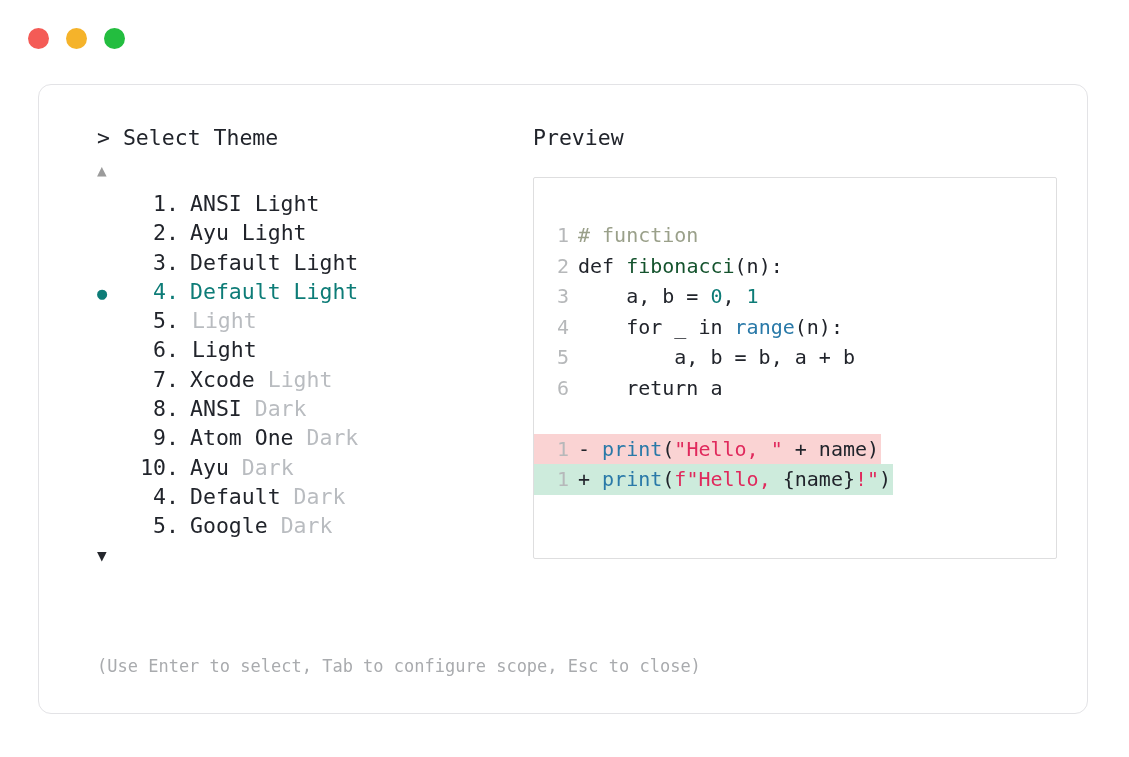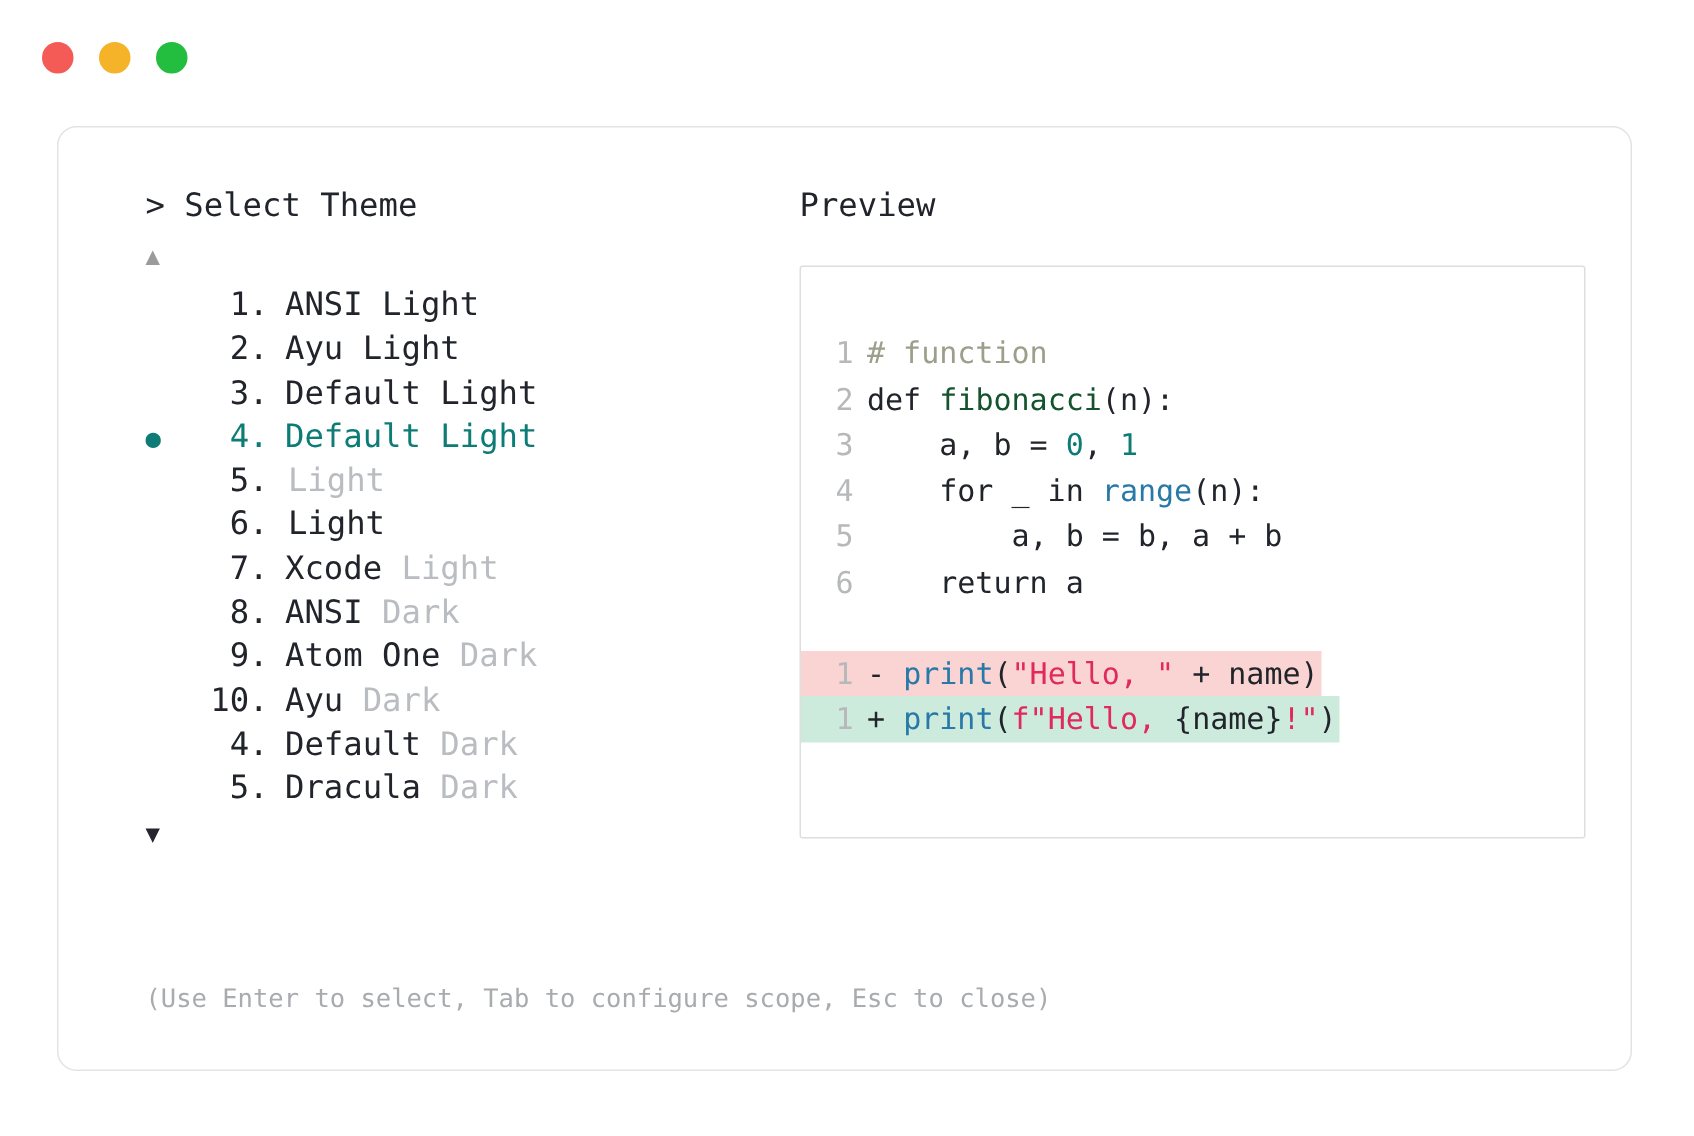--- a/index.html
+++ b/index.html
@@ -187,21 +187,21 @@
               <div class="theme-row"><span class="bullet-cell"></span><span class="idx-cell">2.</span><span class="name-cell">Ayu</span><span> </span><span class="variant">Light</span></div>
               <div class="theme-row"><span class="bullet-cell"></span><span class="idx-cell">3.</span><span class="name-cell">Default</span><span> </span><span class="variant">Light</span></div>
               <div class="theme-row selected"><span class="bullet-cell">●</span><span class="idx-cell">4.</span><span class="name-cell">Default</span><span> </span><span class="variant">Light</span></div>
               <div class="theme-row"><span class="bullet-cell"></span><span class="idx-cell">5.</span><span> </span><span class="variant dim">Light</span></div>
               <div class="theme-row"><span class="bullet-cell"></span><span class="idx-cell">6.</span><span> </span><span class="variant">Light</span></div>
               <div class="theme-row"><span class="bullet-cell"></span><span class="idx-cell">7.</span><span class="name-cell">Xcode</span><span> </span><span class="variant dim">Light</span></div>
               <div class="theme-row"><span class="bullet-cell"></span><span class="idx-cell">8.</span><span class="name-cell">ANSI</span><span> </span><span class="variant dim">Dark</span></div>
               <div class="theme-row"><span class="bullet-cell"></span><span class="idx-cell">9.</span><span class="name-cell">Atom One</span><span> </span><span class="variant dim">Dark</span></div>
               <div class="theme-row"><span class="bullet-cell"></span><span class="idx-cell">10.</span><span class="name-cell">Ayu</span><span> </span><span class="variant dim">Dark</span></div>
               <div class="theme-row"><span class="bullet-cell"></span><span class="idx-cell">4.</span><span class="name-cell">Default</span><span> </span><span class="variant dim">Dark</span></div>
-              <div class="theme-row"><span class="bullet-cell"></span><span class="idx-cell">5.</span><span class="name-cell">Dracula</span><span> </span><span class="variant dim">Dark</span></div>
+              <div class="theme-row"><span class="bullet-cell"></span><span class="idx-cell">5.</span><span class="name-cell">Google</span><span> </span><span class="variant dim">Dark</span></div>
             </div>
 
           <div class="arrow-down">▼</div>
         </div>
 
         <div class="col-right">
           <div class="heading">Preview</div>
 
           <div class="preview-box">
             <div class="code" id="code-block"><div class="code-line"><span class="gutter">1</span><span class="code-text"><span class="tok-comment"># function</span></span></div><div class="code-line"><span class="gutter">2</span><span class="code-text"><span class="tok-plain">def </span><span class="tok-func">fibonacci</span><span class="tok-plain">(n):</span></span></div><div class="code-line"><span class="gutter">3</span><span class="code-text"><span class="tok-plain">    a, b = </span><span class="tok-num">0</span><span class="tok-plain">, </span><span class="tok-num">1</span></span></div><div class="code-line"><span class="gutter">4</span><span class="code-text"><span class="tok-plain">    for _ in </span><span class="tok-builtin">range</span><span class="tok-plain">(n):</span></span></div><div class="code-line"><span class="gutter">5</span><span class="code-text"><span class="tok-plain">        a, b = b, a + b</span></span></div><div class="code-line"><span class="gutter">6</span><span class="code-text"><span class="tok-plain">    return a</span></span></div><div class="spacer-line"></div><div class="diff-line diff-del"><span class="gutter">1</span><span class="diff-body"><span class="tok-plain">- </span><span class="tok-call">print</span><span class="tok-plain">(</span><span class="tok-str">"Hello, "</span><span class="tok-plain"> + name)</span></span></div><div class="diff-line diff-add"><span class="gutter">1</span><span class="diff-body"><span class="tok-plain">+ </span><span class="tok-call">print</span><span class="tok-plain">(</span><span class="tok-str">f"Hello, </span><span class="tok-plain">{name}</span><span class="tok-str">!"</span><span class="tok-plain">)</span></span></div></div>

